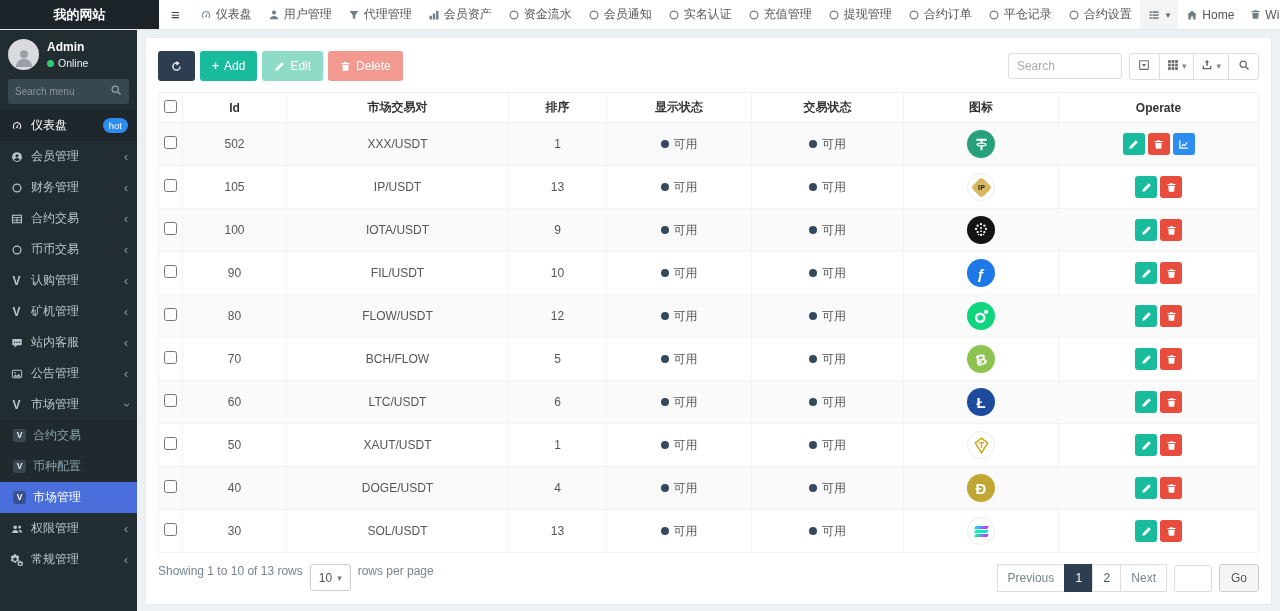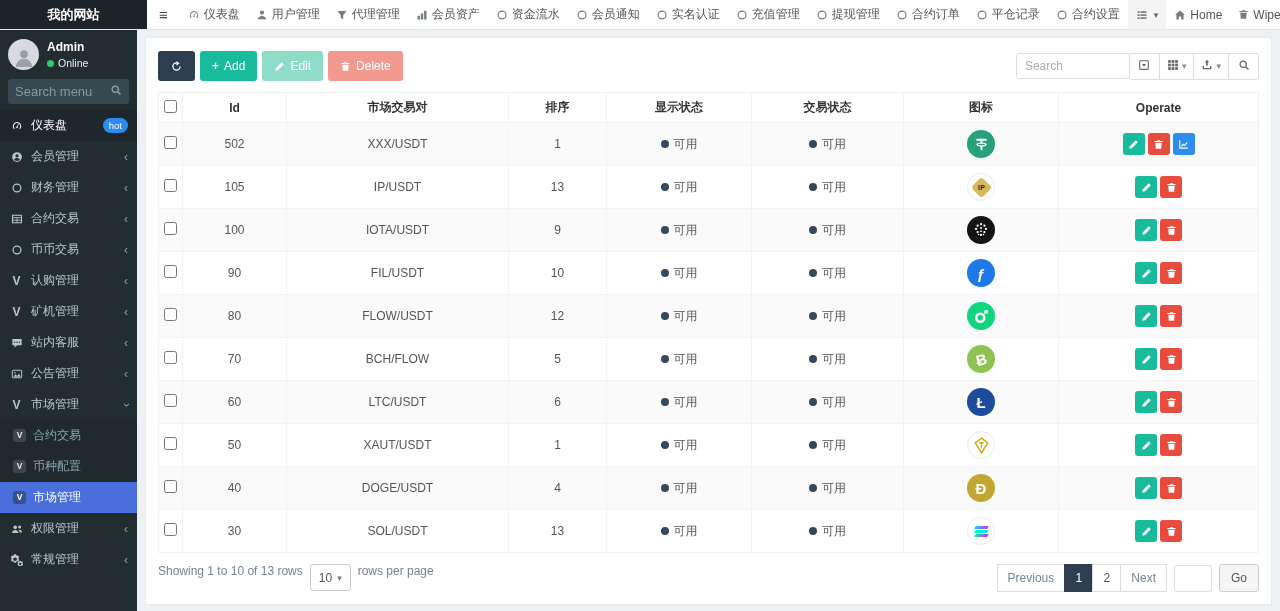--- a/index.html
+++ b/index.html
@@ -2,39 +2,39 @@
 <html style="--dark: #2c3e50; --green: #18bc9c; --greendis: #8edbc8; --red: #e74c3c; --reddis: #f29a90; --blue: #2d8cf0; --hot: #2d8cf0; --sideactive: #4a6edb; --online: #2ecc71; --statusdot: #34495e;"><head>
 <meta charset="utf-8">
 <style>
   *{box-sizing:border-box;margin:0;padding:0}
   html,body{background:#dfe3e8}
   body{font-family:"Liberation Sans","DejaVu Sans",sans-serif;font-size:12px;color:#555}
   .app{position:relative;width:1280px;height:611px;margin:0 auto;background:#eef1f4;overflow:hidden}
 
   
   .navbar{position:absolute;top:0;left:0;right:0;height:30px;background:#fff;border-bottom:1px solid #e6e6e6;display:flex;align-items:stretch;z-index:5}
-  .brand{width:147px;flex:none;background:#1c2329;color:#fff;font-size:13px;font-weight:bold;display:flex;align-items:center;justify-content:center;cursor:pointer}
+  .brand{width:159px;flex:none;background:#1c2329;color:#fff;font-size:13px;font-weight:bold;display:flex;align-items:center;justify-content:center;cursor:pointer}
   .nav-left{display:flex;align-items:stretch}
   .nav-item{display:flex;align-items:center;gap:4px;padding:0 8px;color:#555;cursor:pointer;white-space:nowrap}
   .nav-item .icon{display:inline-flex;color:#737d84}
   .hamburger{font-size:15px;color:#444;padding:0 12px}
   .nav-right{margin-left:auto;display:flex;align-items:stretch;padding-right:4px}
   .menu-dd{background:#f4f4f4}
   .menu-dd .caret{font-size:9px;color:#666;margin-left:2px}
   .v-letter{font-weight:bold;font-style:normal;font-size:12px;line-height:1}
 
   
   .sidebar{position:absolute;top:30px;left:0;bottom:0;width:137px;background:#222d32;overflow:hidden}
   .user-panel{display:flex;gap:8px;padding:9px 8px 7px;align-items:center}
   .avatar-lg{width:31px;height:31px;border-radius:50%;background:#d8dadd;display:flex;align-items:center;justify-content:center;color:#9aa0a6;flex:none}
   .user-name{color:#fff;font-weight:bold;font-size:12px;line-height:1.3}
   .user-status{color:#ecf0f1;font-size:10.5px;display:flex;align-items:center;gap:4px;margin-top:2px}
   .dot-online{width:7px;height:7px;border-radius:50%;background:var(--online,#2ecc71)}
   .sidebar-search{margin:2px 8px 6px;display:flex;align-items:center;background:#374850;border-radius:3px;height:25px;padding:0 7px;gap:4px}
-  .sidebar-search input{flex:1;min-width:0;background:transparent;border:0;outline:none;color:#ccc;font-size:13px}
+  .sidebar-search input{flex:1;min-width:0;background:transparent;border:0;outline:none;color:#ccc;font-size:10px}
   .sidebar-search input::placeholder{color:#8c979c}
   .sidebar-search .icon{color:#97a6ad}
   .menu{list-style:none}
   .menu-item{display:flex;align-items:center;gap:7px;padding:8px 9px;color:#b8c7ce;cursor:pointer;line-height:1.25}
   .menu-item .icon{width:15px;display:inline-flex;justify-content:center;flex:none}
   .menu-item.header-active{background:#1e282c;color:#fff}
   .badge-hot{margin-left:auto;background:var(--hot,#2d8cf0);color:#fff;font-size:9.5px;padding:1.5px 6px;border-radius:8px;line-height:1.2}
   .chev{margin-left:auto;color:#8aa4af;font-size:12px;line-height:1;display:inline-block}
   .chev.down{transform:rotate(-90deg)}
   .submenu{list-style:none;background:#20292e}
@@ -46,21 +46,21 @@
   
   .content{position:absolute;left:137px;top:30px;right:0;bottom:0;background:#eef1f4;padding:7px 8px}
   .card{background:#fff;border:1px solid #e7eaee;padding:13px 12px 12px}
   .toolbar{display:flex;align-items:center;margin-bottom:11px}
   .btn{border:0;border-radius:3px;height:30px;display:inline-flex;align-items:center;gap:5px;padding:0 12px;font-size:12px;color:#fff;cursor:pointer;margin-right:5px;font-family:inherit}
   .btn .icon{display:inline-flex}
   .btn-refresh{background:var(--dark,#2c3e50);width:37px;justify-content:center;padding:0}
   .btn-add{background:var(--green,#18bc9c)}
   .btn-edit{background:var(--greendis,#8edbc8);cursor:not-allowed}
   .btn-del{background:var(--reddis,#f29a90);cursor:not-allowed}
-  .toolbar-right{margin-left:auto;display:flex;align-items:center;}
+  .toolbar-right{margin-left:auto;display:flex;align-items:center;gap:8px}
   .search-input{height:26px;width:114px;border:1px solid #ddd;border-radius:3px;padding:0 8px;font-size:12px;color:#555;outline:none;font-family:inherit}
   .search-input::placeholder{color:#aaa}
   .btn-group{display:flex}
   .tool-btn{height:27px;min-width:31px;padding:0 7px;border:1px solid #ddd;background:#fff;color:#666;display:inline-flex;align-items:center;justify-content:center;gap:3px;margin-left:-1px;cursor:pointer}
   .tool-btn:first-child{border-radius:3px 0 0 3px}
   .tool-btn:last-child{border-radius:0 3px 3px 0}
   .tool-btn .caret{font-size:9px;color:#888}
 
   
   table{width:100%;border-collapse:collapse;table-layout:fixed;font-size:12px}

